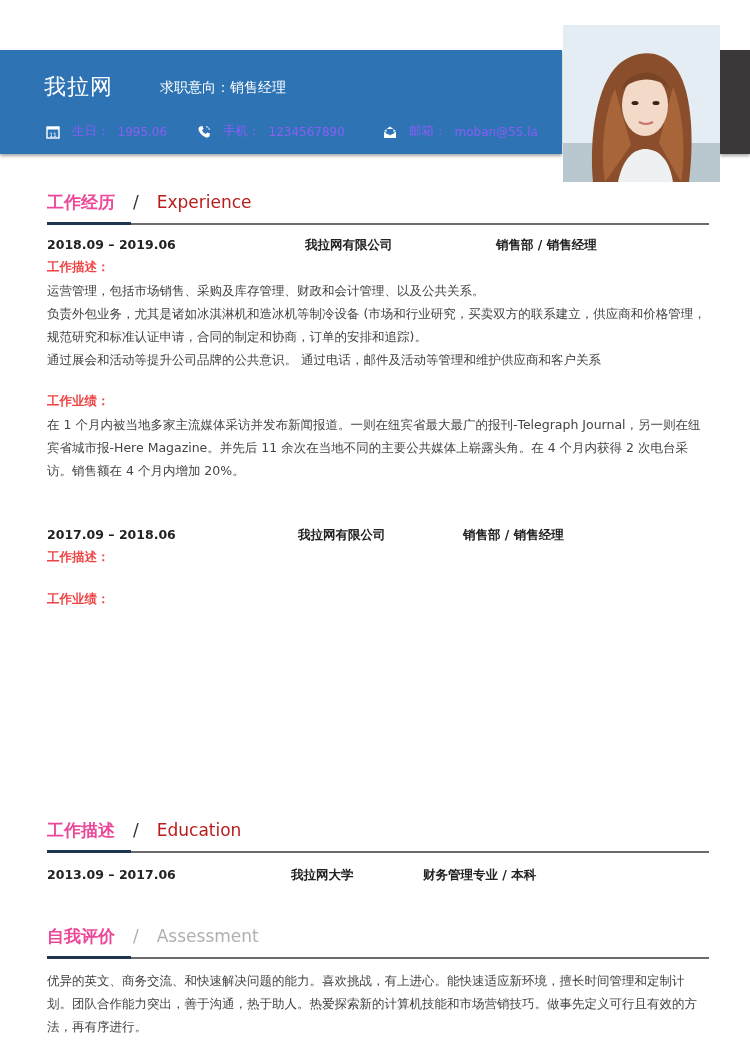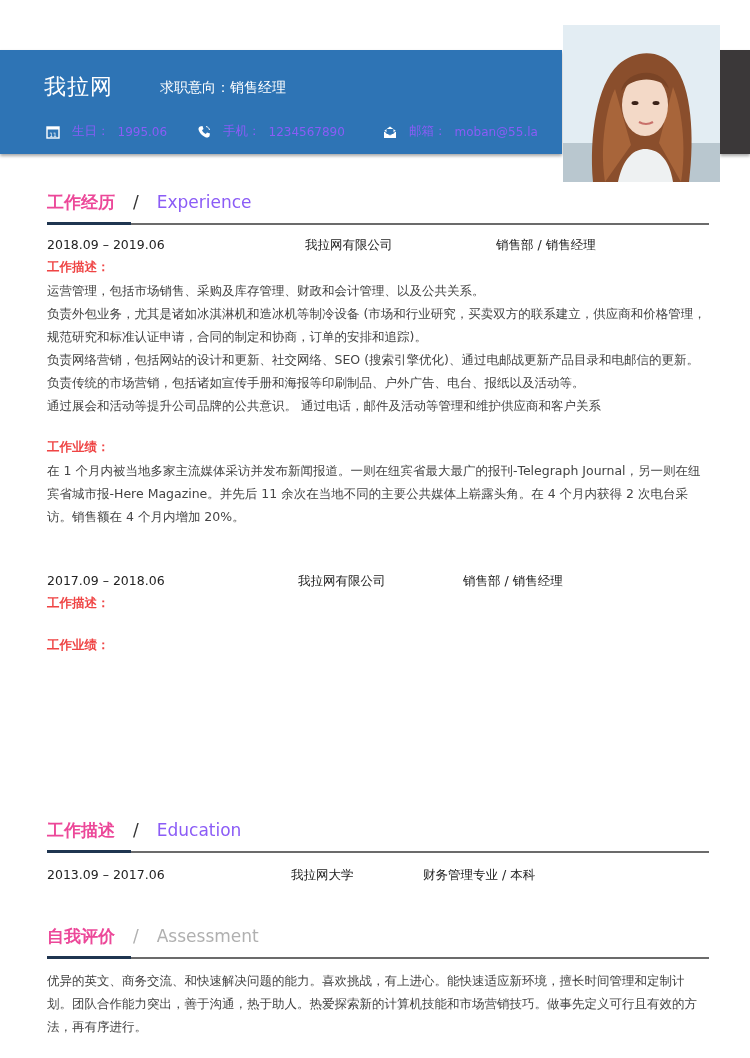--- a/index.html
+++ b/index.html
@@ -31,27 +31,27 @@
     position: absolute; top: 123px; display: flex; align-items: center; color: #8b5cf6; font-size: 12px;
   }
   .contact-row .icon { width: 14px; height: 14px; margin-right: 12px; display: inline-block; }
   .contact-row .lbl { font-size: 12.5px; margin-right: 8px; }
 
   
   .section { position: absolute; left: 47px; width: 662px; }
   .sec-title { display: flex; align-items: baseline; height: 26px; }
   .sec-cn { font-size: 17px; font-weight: bold; color: #ec4899; }
   .sec-slash { font-size: 17px; color: #333333; margin: 0 18px 0 18px; }
-  .sec-en { font-size: 17px; color: #8b5cf6; }
+  .sec-en { font-size: 17px; color: #b91c1c; }
   .sec-en.light, .sec-slash.light { color: #b0b0b0; }
   .sec-rule { position: relative; height: 2px; background: #6b6b6b; margin-top: 6px; }
   .sec-rule .accent { position: absolute; left: 0; top: -1px; width: 84px; height: 3px; background: #1f3550; }
 
   
-  .entry-head { position: relative; height: 20px; font-size: 12.5px; font-weight: normal; color: #222222; }
+  .entry-head { position: relative; height: 20px; font-size: 12.5px; font-weight: bold; color: #222222; }
   .entry-head span { position: absolute; top: 0; }
   .sub-label { font-size: 12.5px; font-weight: bold; color: #ef4444; margin-top: 2px; height: 20px; }
   .para { font-size: 12.5px; line-height: 23px; color: #444444; }
 </style>
 </head>
 <body>
 
 <div class="header-band"></div>
 <div class="dark-strip"></div>
 
@@ -115,21 +115,20 @@
 
   <div style="margin-top:12px;">
     <div class="entry-head">
       <span style="left:0;">2018.09 – 2019.06</span>
       <span style="left:258px;">我拉网有限公司</span>
       <span style="left:449px;">销售部 / 销售经理</span>
     </div>
     <div class="sub-label">工作描述：</div>
     <div class="para">运营管理，包括市场销售、采购及库存管理、财政和会计管理、以及公共关系。</div>
     <div class="para">负责外包业务，尤其是诸如冰淇淋机和造冰机等制冷设备 (市场和行业研究，买卖双方的联系建立，供应商和价格管理，规范研究和标准认证申请，合同的制定和协商，订单的安排和追踪)。</div>
-    <div class="para">负责网络营销，包括网站的设计和更新、社交网络、SEO (搜索引擎优化)、通过电邮战更新产品目录和电邮信的更新。负责传统的市场营销，包括诸如宣传手册和海报等印刷制品、户外广告、电台、报纸以及活动等。</div>
     <div class="para">通过展会和活动等提升公司品牌的公共意识。 通过电话，邮件及活动等管理和维护供应商和客户关系</div>
     <div class="sub-label" style="margin-top:22px;">工作业绩：</div>
     <div class="para">在 1 个月内被当地多家主流媒体采访并发布新闻报道。一则在纽宾省最大最广的报刊-Telegraph Journal，另一则在纽宾省城市报-Here Magazine。并先后 11 余次在当地不同的主要公共媒体上崭露头角。在 4 个月内获得 2 次电台采访。销售额在 4 个月内增加 20%。</div>
   </div>
 
   <div style="margin-top:45px;">
     <div class="entry-head">
       <span style="left:0;">2017.09 – 2018.06</span>
       <span style="left:251px;">我拉网有限公司</span>
       <span style="left:416px;">销售部 / 销售经理</span>

